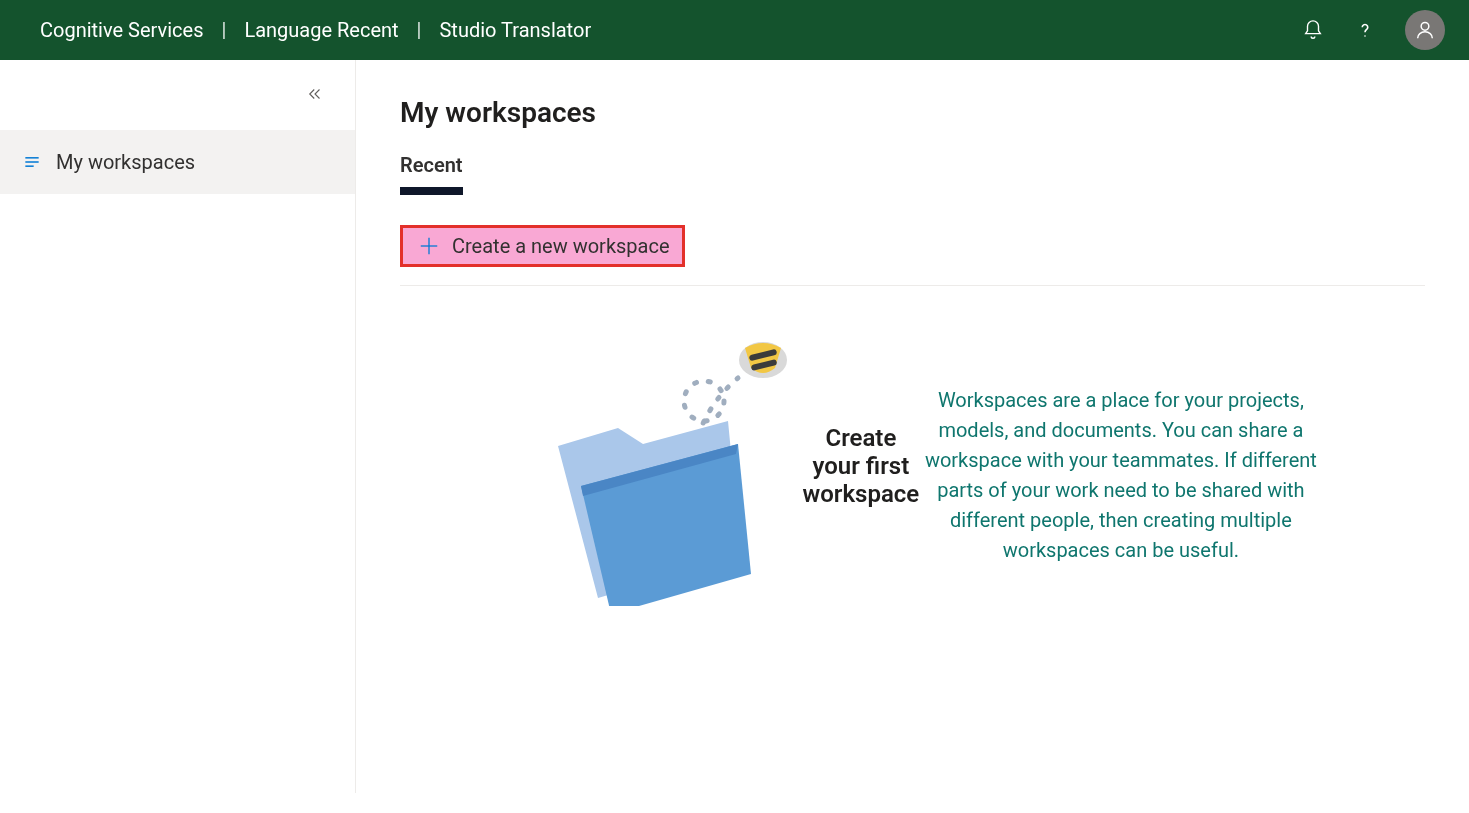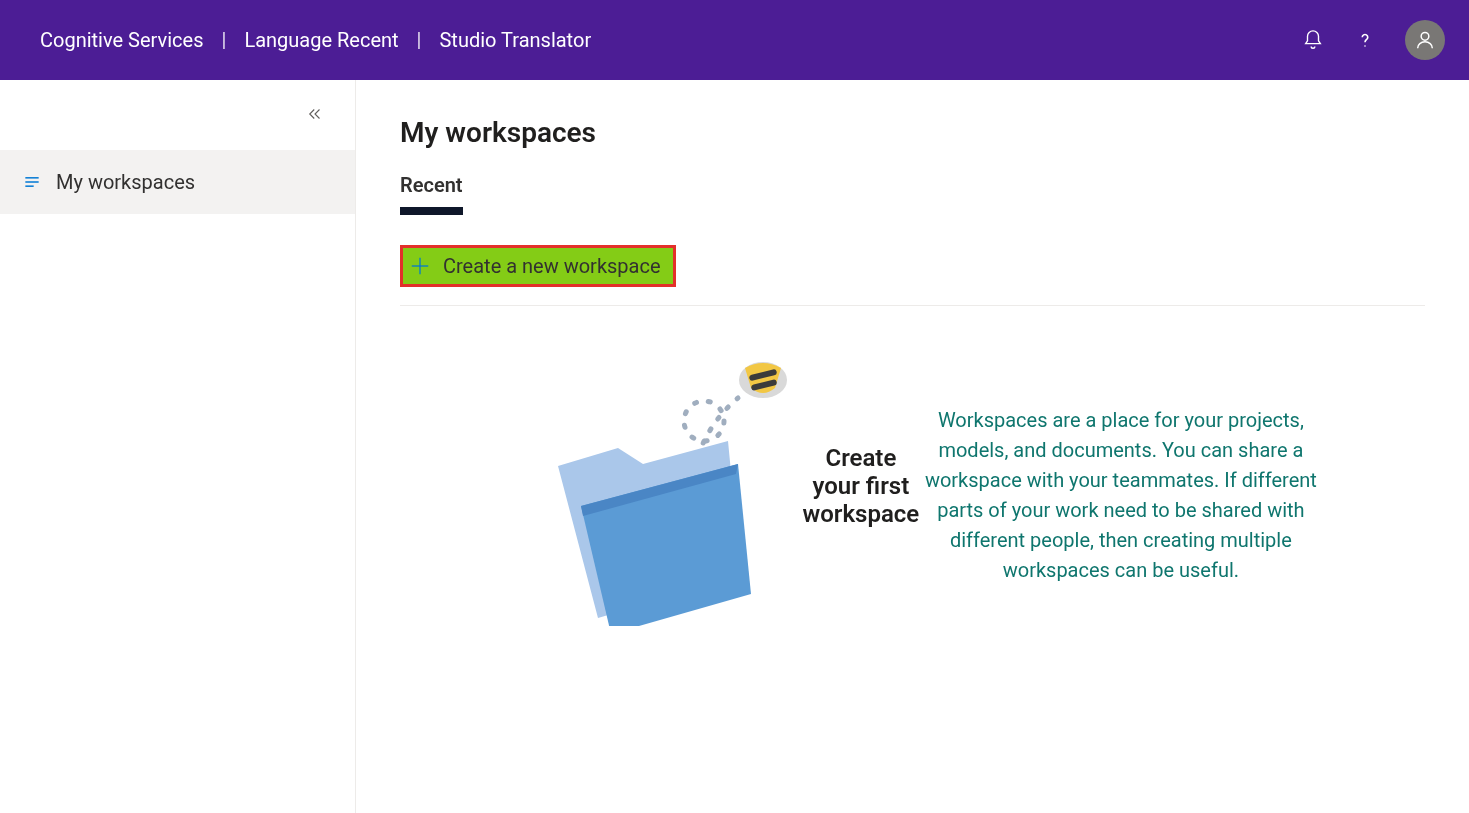--- a/index.html
+++ b/index.html
@@ -7,22 +7,22 @@
       font-family: "Segoe UI", -apple-system, BlinkMacSystemFont, Roboto, sans-serif;
       font-size: 14px;
       color: #323130;
       background: #fff;
       width: 1469px;
       height: 813px;
       overflow: hidden;
     }
     
     .topbar {
-      background: #4c1d95;
-      height: 80px;
+      background: #14532d;
+      height: 60px;
       display: flex;
       align-items: center;
       padding: 0 24px 0 40px;
       color: #fff;
     }
     .topbar-left {
       display: flex;
       align-items: center;
     }
     .topbar-crumb {
@@ -139,25 +139,25 @@
       padding-bottom: 18px;
       border-bottom: 1px solid #edebe9;
       margin-bottom: 40px;
       margin-top: 10px;
     }
     .create-btn {
       display: inline-flex;
       align-items: center;
       gap: 12px;
       border: 3px solid #e3302a;
-      padding: 6px 12px 6px 6px;
-      cursor: pointer;
-      font-size: 20px;
-      color: #323130;
-      background: #84cc16;
+      padding: 6px 12px 6px 15px;
+      cursor: pointer;
+      font-size: 20px;
+      color: #323130;
+      background: #f9a8d4;
     }
     .plus-icon {
       width: 22px;
       height: 22px;
       display: inline-flex;
       align-items: center;
       justify-content: center;
     }
     .empty-state {
       display: flex;

